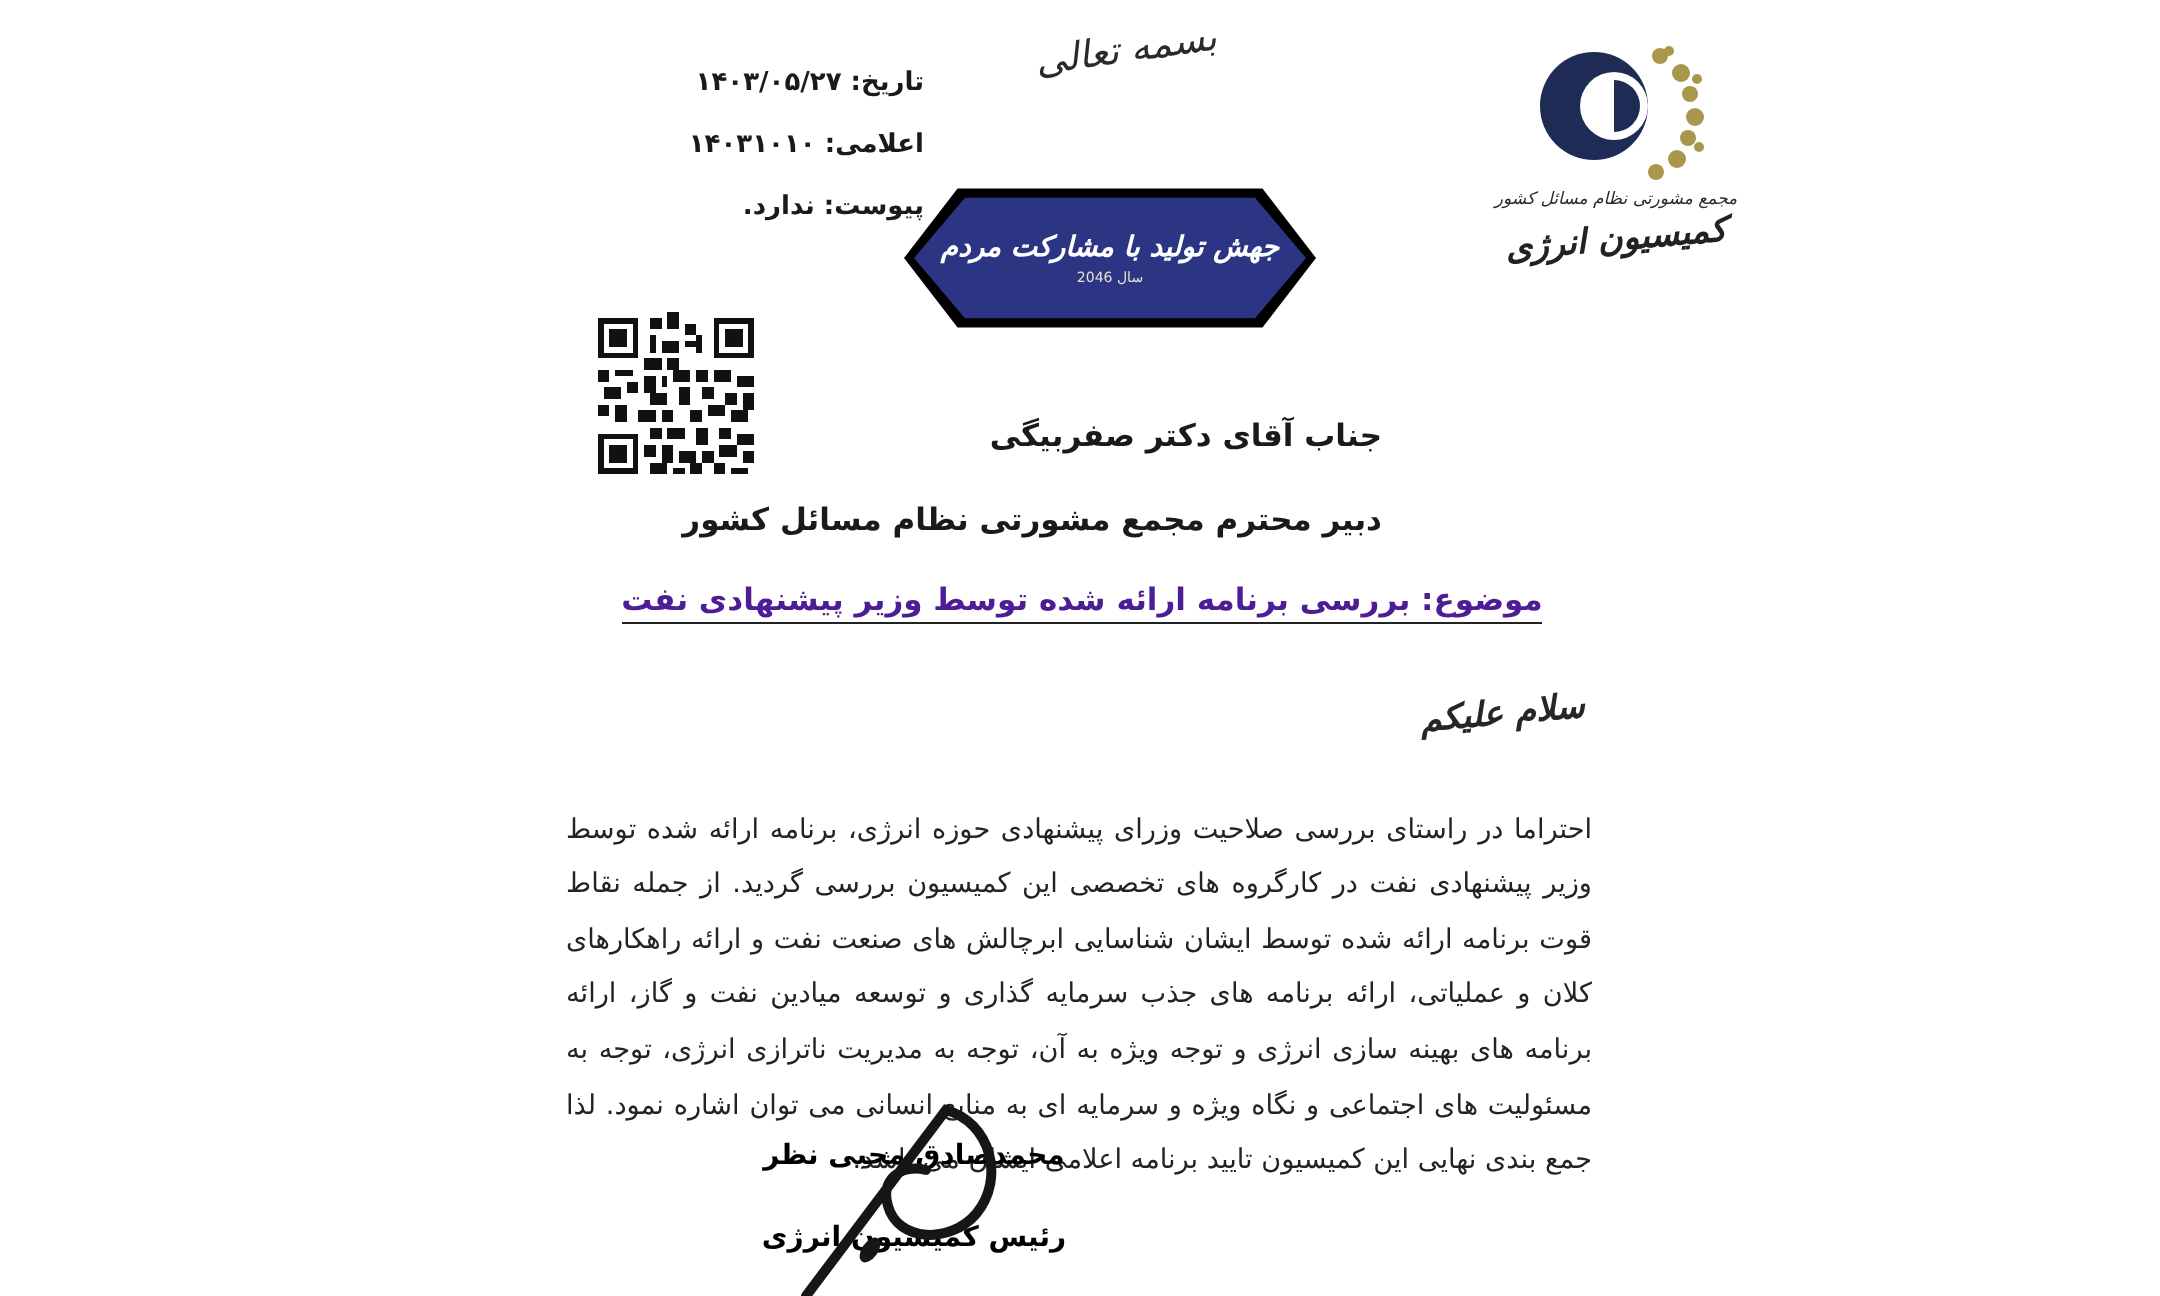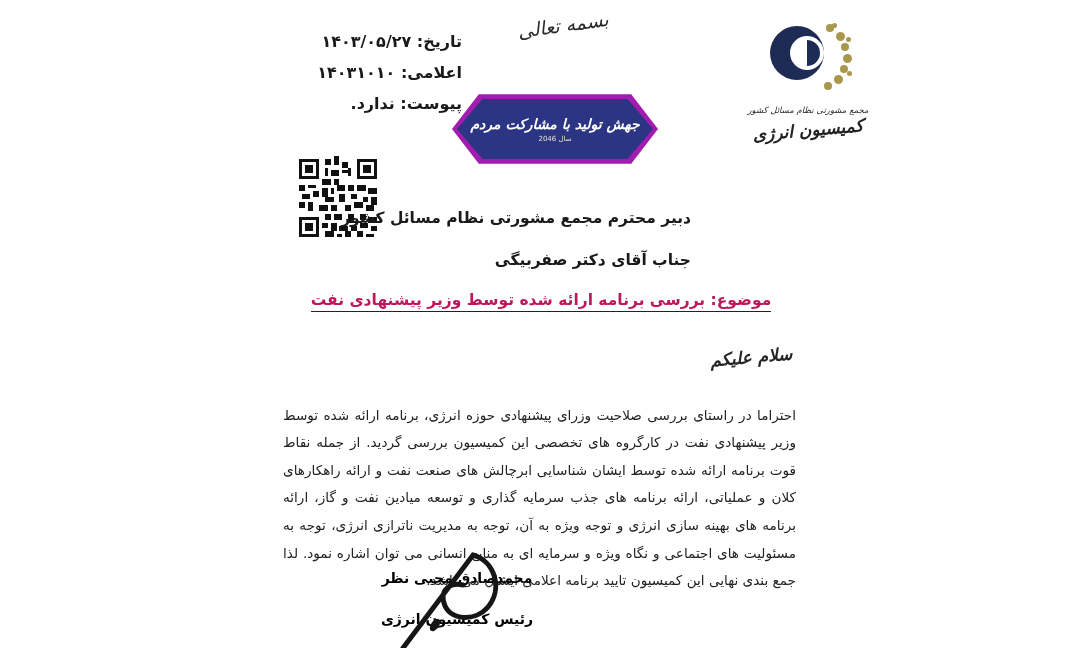--- a/index.html
+++ b/index.html
@@ -2,58 +2,58 @@
 <html lang="fa"><head>
 <meta charset="utf-8">
 <style>
   html,body{margin:0;padding:0;background:#fff;}
   .page{position:relative;width:1080px;height:648px;background:#ffffff;overflow:hidden;
         font-family:"DejaVu Sans",sans-serif;color:#1f1f1f;}
   .abs{position:absolute;}
 
   
   .meta{left:278px;top:26px;width:184px;direction:rtl;text-align:right;
-        font-size:16px;font-weight:bold;line-height:31px;color:#1a1a1a;}
+        font-size:13px;font-weight:bold;line-height:31px;color:#1a1a1a;}
 
   
   .bismillah{left:478px;top:14px;width:170px;text-align:center;font-size:19px;
              font-style:italic;font-weight:500;transform:rotate(-8deg);color:#2a2a2a;}
 
   
   .logoblk{left:733px;top:20px;width:150px;text-align:center;}
   .emblem{position:relative;width:84px;height:74px;margin:0 auto;}
   .em-disc{position:absolute;left:4px;top:6px;width:54px;height:54px;border-radius:50%;background:#1d2b55;}
   .em-hole{position:absolute;left:24px;top:16px;width:34px;height:34px;border-radius:50%;background:#ffffff;}
   .em-half{position:absolute;left:41px;top:20px;width:13px;height:26px;background:#1d2b55;
            border-radius:0 13px 13px 0;}
   .gdot{position:absolute;border-radius:50%;background:#a9974b;}
-  .org-name{font-size:8.5px;font-style:italic;color:#2b2b2b;margin-top:11px;direction:rtl;}
+  .org-name{font-size:8.5px;font-style:italic;color:#2b2b2b;margin-top:1px;direction:rtl;}
   .commission{font-size:17px;font-style:italic;font-weight:bold;color:#222;direction:rtl;
               transform:rotate(-5deg);margin-top:5px;}
 
   
   .banner-outer{left:452px;top:92px;width:206px;height:74px;
-     background:#a21caf;clip-path:polygon(0% 50%,13% 3%,87% 3%,100% 50%,87% 97%,13% 97%);
+     background:#000000;clip-path:polygon(0% 50%,13% 3%,87% 3%,100% 50%,87% 97%,13% 97%);
      display:flex;align-items:center;justify-content:center;}
   .banner-inner{width:196px;height:64px;background:#2b3584;
      clip-path:polygon(0% 50%,13% 3%,87% 3%,100% 50%,87% 97%,13% 97%);
      display:flex;flex-direction:column;align-items:center;justify-content:center;}
   .slogan{color:#ffffff;font-size:14px;font-weight:bold;font-style:italic;direction:rtl;white-space:nowrap;}
   .slogan-year{color:#e8e2cf;font-size:7px;direction:rtl;margin-top:3px;}
 
   
   .qr{left:296px;top:156px;width:84px;height:84px;}
 
   
   .addressee{left:285px;top:197px;width:406px;direction:rtl;text-align:right;
              font-size:15.5px;font-weight:bold;line-height:42px;color:#1a1a1a;}
 
   
   .subject{left:285px;top:283px;width:512px;direction:rtl;text-align:center;
-           font-size:15.5px;font-weight:bold;line-height:35px;color:#be185d;}
+           font-size:15.5px;font-weight:bold;line-height:35px;color:#4c1d95;}
   .subject span{border-bottom:1.6px solid #222;padding-bottom:2px;}
 
   
   .salutation{left:285px;top:347px;width:507px;direction:rtl;text-align:right;}
   .salutation span{display:inline-block;font-size:17px;font-weight:bold;font-style:italic;
                    transform:rotate(-5deg);color:#262626;}
 
   
   .body-par{left:283px;top:388px;width:513px;direction:rtl;text-align:justify;
             font-size:13.6px;line-height:27.6px;color:#232323;}
@@ -173,22 +173,22 @@
         <rect x="26" y="24" width="2" height="2"></rect>
       <rect x="10" y="26" width="3" height="2"></rect>
         <rect x="14" y="27" width="2" height="1"></rect>
         <rect x="17" y="26" width="2" height="2"></rect>
       <rect x="21" y="26" width="2" height="2"></rect>
         <rect x="24" y="27" width="3" height="1"></rect>
     </g>
   </svg>
 
   <div class="abs addressee">
+    <div>جناب آقای دکتر صفربیگی</div>
     <div>دبیر محترم مجمع مشورتی نظام مسائل کشور</div>
-    <div>جناب آقای دکتر صفربیگی</div>
   </div>
 
   <div class="abs subject">
     <div><span>موضوع: بررسی برنامه ارائه شده توسط وزیر پیشنهادی نفت</span></div>
   </div>
 
   <div class="abs salutation">
     <span>سلام علیکم</span>
   </div>
 

